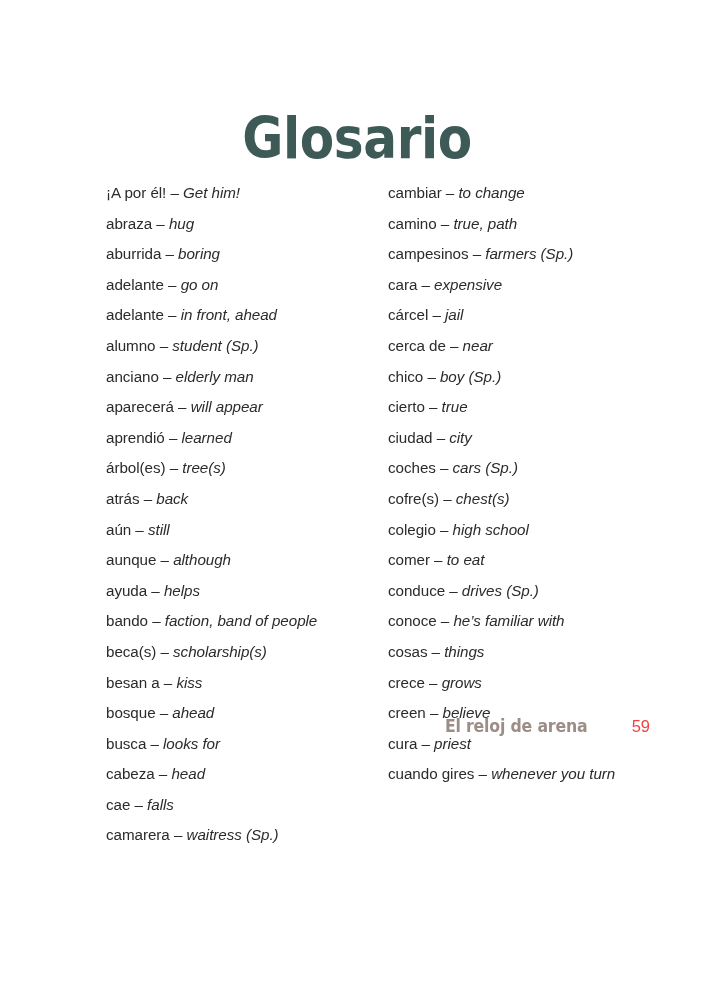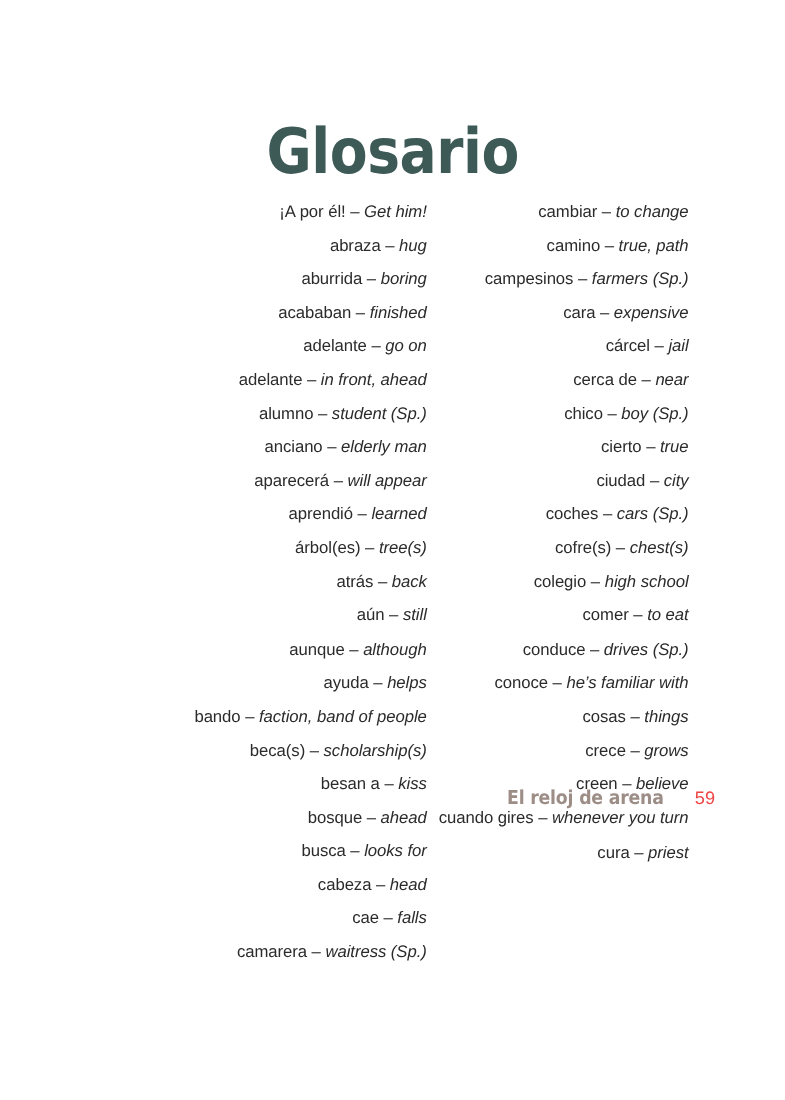--- a/index.html
+++ b/index.html
@@ -56,21 +56,20 @@
   .column.right {
     width: 238px;
   }
 
   .entry {
     font-size: 15.2px;
     line-height: 30.6px;
     color: #2b2b2b;
     white-space: nowrap;
     letter-spacing: -0.05px;
-    text-align: right;
   }
   .entry.wrap {
     white-space: normal;
     line-height: 22px;
     padding-left: 18px;
     text-indent: -18px;
     margin-top: 4px;
     margin-bottom: 6px;
   }
 
@@ -84,21 +83,21 @@
     font-style: italic;
   }
 
   
   .footer {
     position: absolute;
     bottom: 48px;
     right: 64px;
     display: flex;
     align-items: center;
-    gap: 20px;
+    gap: 36px;
   }
   .book-title {
     font-family: "DejaVu Sans", "Liberation Sans", sans-serif;
     font-weight: bold;
     font-size: 17.5px;
     color: #9d8d87;
     letter-spacing: -0.2px;
     transform: scaleX(0.9);
     transform-origin: right baseline;
   }
@@ -112,21 +111,20 @@
 
 <div class="page">
 
   <h1 class="page-title">Glosario</h1>
 
   <div class="glossary">
     <div class="column left">
         <div class="entry"><span class="term">¡A por él!</span><span class="dash"> – </span><span class="def">Get him!</span></div>
         <div class="entry"><span class="term">abraza</span><span class="dash"> – </span><span class="def">hug</span></div>
         <div class="entry"><span class="term">aburrida</span><span class="dash"> – </span><span class="def">boring</span></div>
-        <div class="entry"><span class="term">acababan</span><span class="dash"> – </span><span class="def">finished</span></div>
         <div class="entry"><span class="term">adelante</span><span class="dash"> – </span><span class="def">go on</span></div>
         <div class="entry"><span class="term">adelante</span><span class="dash"> – </span><span class="def">in front, ahead</span></div>
         <div class="entry"><span class="term">alumno</span><span class="dash"> – </span><span class="def">student (Sp.)</span></div>
         <div class="entry"><span class="term">anciano</span><span class="dash"> – </span><span class="def">elderly man</span></div>
         <div class="entry"><span class="term">aparecerá</span><span class="dash"> – </span><span class="def">will appear</span></div>
         <div class="entry"><span class="term">aprendió</span><span class="dash"> – </span><span class="def">learned</span></div>
         <div class="entry"><span class="term">árbol(es)</span><span class="dash"> – </span><span class="def">tree(s)</span></div>
         <div class="entry"><span class="term">atrás</span><span class="dash"> – </span><span class="def">back</span></div>
         <div class="entry"><span class="term">aún</span><span class="dash"> – </span><span class="def">still</span></div>
         <div class="entry"><span class="term">aunque</span><span class="dash"> – </span><span class="def">although</span></div>
@@ -152,22 +150,22 @@
         <div class="entry"><span class="term">ciudad</span><span class="dash"> – </span><span class="def">city</span></div>
         <div class="entry"><span class="term">coches</span><span class="dash"> – </span><span class="def">cars (Sp.)</span></div>
         <div class="entry"><span class="term">cofre(s)</span><span class="dash"> – </span><span class="def">chest(s)</span></div>
         <div class="entry"><span class="term">colegio</span><span class="dash"> – </span><span class="def">high school</span></div>
         <div class="entry"><span class="term">comer</span><span class="dash"> – </span><span class="def">to eat</span></div>
         <div class="entry"><span class="term">conduce</span><span class="dash"> – </span><span class="def">drives (Sp.)</span></div>
         <div class="entry"><span class="term">conoce</span><span class="dash"> – </span><span class="def">he’s familiar with</span></div>
         <div class="entry"><span class="term">cosas</span><span class="dash"> – </span><span class="def">things</span></div>
         <div class="entry"><span class="term">crece</span><span class="dash"> – </span><span class="def">grows</span></div>
         <div class="entry"><span class="term">creen</span><span class="dash"> – </span><span class="def">believe</span></div>
+        <div class="entry"><span class="term">cura</span><span class="dash"> – </span><span class="def">priest</span></div>
         <div class="entry wrap"><span class="term">cuando gires</span><span class="dash"> – </span><span class="def">whenever you turn</span></div>
-        <div class="entry"><span class="term">cura</span><span class="dash"> – </span><span class="def">priest</span></div>
       </div>
   </div>
 
   <div class="footer">
     <span class="book-title">El reloj de arena</span>
     <span class="page-number">59</span>
   </div>
 
 </div>
 

